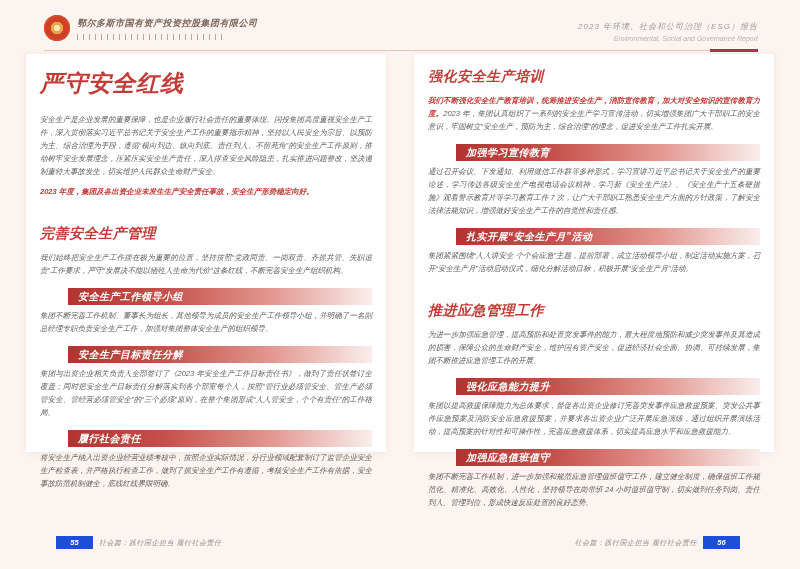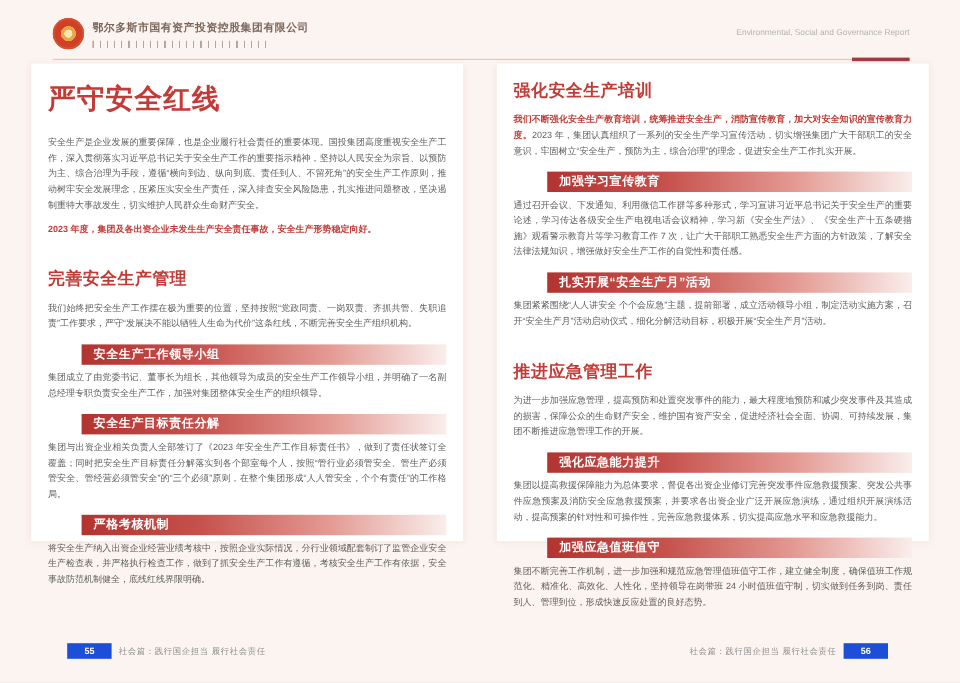--- a/index.html
+++ b/index.html
@@ -4,20 +4,21 @@
 <style>
   * { box-sizing: border-box; margin: 0; padding: 0; }
   html,body { background:#e9e2de; }
   .page {
     width: 800px; height: 569px;
     margin: 0 auto;
     background: #fcf4f0;
     position: relative;
     overflow: hidden;
     font-family: "Liberation Sans", "DejaVu Sans", sans-serif;
+    font-style: italic;
   }
   
   .header {
     display: flex; justify-content: space-between; align-items: flex-start;
     padding: 15px 42px 0 44px;
   }
   .brand { display: flex; gap: 7px; align-items: flex-start; }
   .logo {
     width: 26px; height: 26px; border-radius: 50%;
     background: radial-gradient(circle at 50% 50%, #f9e6b5 0 18%, #e8a64b 19% 34%, #cf4026 35% 78%, #f0b05e 79% 88%, #d8512e 89% 100%);
@@ -75,45 +76,46 @@
 
   <div class="header">
     <div class="brand">
       <div class="logo"></div>
       <div>
         <div class="brand-cn">鄂尔多斯市国有资产投资控股集团有限公司</div>
         <div class="mongolian"></div>
       </div>
     </div>
     <div class="header-right">
+      <div class="hr-zh">2023 年环境、社会和公司治理（ESG）报告</div>
       <div class="hr-en">Environmental, Social and Governance Report</div>
     </div>
   </div>
   <div class="rule">
     <div class="rule-line"></div>
     <div class="rule-accent"></div>
   </div>
 
   <div class="cols">
 
     <div class="card">
       <h1 class="page-title">严守安全红线</h1>
       <p class="body">安全生产是企业发展的重要保障，也是企业履行社会责任的重要体现。国投集团高度重视安全生产工作，深入贯彻落实习近平总书记关于安全生产工作的重要指示精神，坚持以人民安全为宗旨、以预防为主、综合治理为手段，遵循“横向到边、纵向到底、责任到人、不留死角”的安全生产工作原则，推动树牢安全发展理念，压紧压实安全生产责任，深入排查安全风险隐患，扎实推进问题整改，坚决遏制重特大事故发生，切实维护人民群众生命财产安全。</p>
       <p class="highlight">2023 年度，集团及各出资企业未发生生产安全责任事故，安全生产形势稳定向好。</p>
 
       <h2 class="section-title">完善安全生产管理</h2>
       <p class="body">我们始终把安全生产工作摆在极为重要的位置，坚持按照“党政同责、一岗双责、齐抓共管、失职追责”工作要求，严守“发展决不能以牺牲人生命为代价”这条红线，不断完善安全生产组织机构。</p>
 
       <div class="banner">安全生产工作领导小组</div>
-      <p class="body">集团成立了由党委书记、董事长为组长，其他领导为成员的安全生产工作领导小组，并明确了一名副总经理专职负责安全生产工作，加强对集团整体安全生产的组织领导。</p>
+      <p class="body">集团不断完善工作机制、董事长为组长，其他领导为成员的安全生产工作领导小组，并明确了一名副总经理专职负责安全生产工作，加强对集团整体安全生产的组织领导。</p>
 
       <div class="banner">安全生产目标责任分解</div>
       <p class="body">集团与出资企业相关负责人全部签订了《2023 年安全生产工作目标责任书》，做到了责任状签订全覆盖；同时把安全生产目标责任分解落实到各个部室每个人，按照“管行业必须管安全、管生产必须管安全、管经营必须管安全”的“三个必须”原则，在整个集团形成“人人管安全，个个有责任”的工作格局。</p>
 
-      <div class="banner">严格考核机制</div>
+      <div class="banner">履行社会责任</div>
       <p class="body">将安全生产纳入出资企业经营业绩考核中，按照企业实际情况，分行业领域配套制订了监管企业安全生产检查表，并严格执行检查工作，做到了抓安全生产工作有遵循，考核安全生产工作有依据，安全事故防范机制健全，底线红线界限明确。</p>
     </div>
 
     <div class="card">
       <h2 class="section-title first">强化安全生产培训</h2>
       <p class="body"><span class="red-lead">我们不断强化安全生产教育培训，统筹推进安全生产，消防宣传教育，加大对安全知识的宣传教育力度。</span><span>2023 年，集团认真组织了一系列的安全生产学习宣传活动，切实增强集团广大干部职工的安全意识，牢固树立“安全生产，预防为主，综合治理”的理念，促进安全生产工作扎实开展。</span></p>
 
       <div class="banner">加强学习宣传教育</div>
       <p class="body">通过召开会议、下发通知、利用微信工作群等多种形式，学习宣讲习近平总书记关于安全生产的重要论述，学习传达各级安全生产电视电话会议精神，学习新《安全生产法》、《安全生产十五条硬措施》观看警示教育片等学习教育工作 7 次，让广大干部职工熟悉安全生产方面的方针政策，了解安全法律法规知识，增强做好安全生产工作的自觉性和责任感。</p>
 

